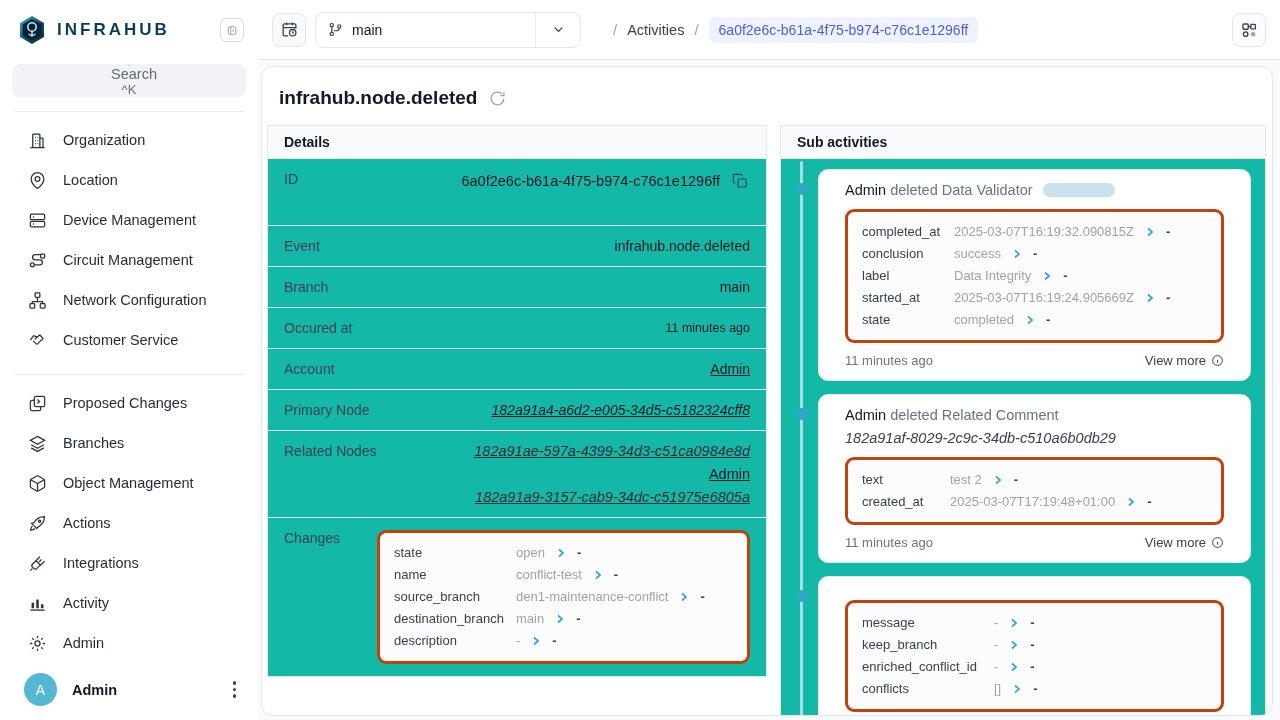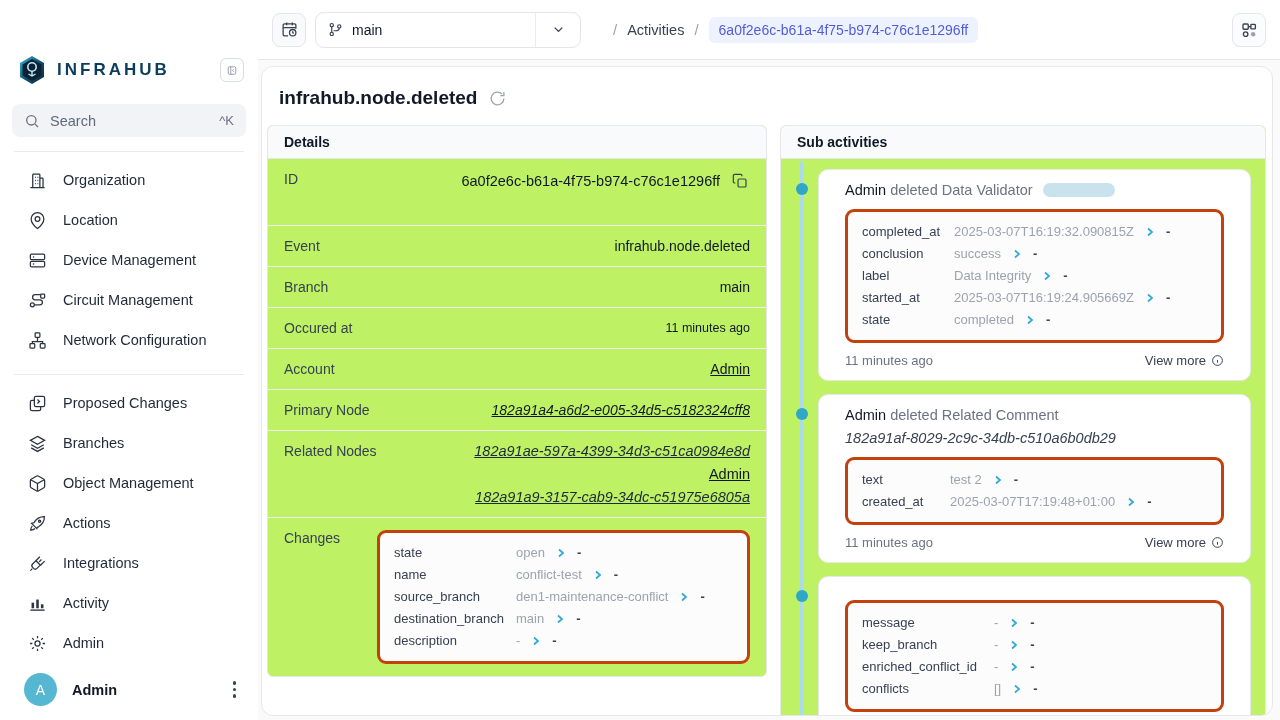--- a/index.html
+++ b/index.html
@@ -2,24 +2,24 @@
 <html><head>
 <meta charset="utf-8">
 <style>
   html,body{margin:0;padding:0;}
   body{width:1280px;height:720px;overflow:hidden;font-family:"Liberation Sans",sans-serif;background:#fafafa;color:#111827;-webkit-font-smoothing:antialiased;}
   .stage{position:relative;width:1280px;height:720px;}
   svg{display:block;}
 
   
   .sidebar{position:absolute;left:0;top:0;width:258px;height:720px;background:#fff;border-right:1px solid #e5e7eb;display:flex;flex-direction:column;}
-  .logo-row{display:flex;align-items:center;padding:14px 14px 10px 16px;margin-top:40px;}
+  .logo-row{display:flex;align-items:center;padding:14px 14px 10px 16px;}
   .brand-text{font-size:17px;font-weight:700;letter-spacing:3px;color:#0d3d5c;margin-left:9px;flex:1;}
   .collapse-btn{width:24px;height:24px;border:1px solid #d8dde3;border-radius:6px;background:#fff;display:flex;align-items:center;justify-content:center;color:#7a8694;cursor:pointer;}
-  .search-box{margin:8px 12px 0 12px;height:33px;background:#f1f3f6;border-radius:8px;display:flex;align-items:center;padding:0 12px;color:#6b7280;}
+  .search-box{margin:8px 12px 0 12px;height:33px;background:#f1f3f6;border-radius:8px;display:flex;align-items:center;padding:0 12px;color:#6b7280;flex-direction:column;}
   .search-box .ph{flex:1;font-size:14.5px;color:#5f6b7a;margin-left:10px;}
   .search-box .kbd{font-size:13px;color:#6b7280;}
   .side-divider{height:1px;background:#e8eaee;margin:14px 14px 0 14px;}
   .nav-primary{flex:1;overflow:hidden;padding-top:8px;}
   .nav-secondary{padding-top:8px;text-align:right;}
   .nav-item{height:40px;display:flex;align-items:center;padding:0 14px 0 28px;cursor:pointer;color:#1f2937;}
   .nav-item .ni{width:19px;height:19px;color:#2b3440;flex:none;}
   .nav-item .nl{margin-left:16px;font-size:14.5px;}
   .user-row{display:flex;align-items:center;padding:10px 16px 14px 24px;}
   .avatar{width:33px;height:33px;border-radius:50%;background:#56b7d2;color:#fff;display:flex;align-items:center;justify-content:center;font-size:14px;font-weight:500;}
@@ -42,21 +42,21 @@
   .crumb-pill{background:#eef2ff;color:#4f5ed6;font-size:14px;padding:5px 10px;border-radius:6px;cursor:pointer;white-space:nowrap;}
   .topbar-right{margin-left:auto;}
 
   
   .content-card{position:absolute;left:3px;top:66px;right:7px;bottom:4px;background:#fff;border:1px solid #e5e7eb;border-radius:12px;overflow:hidden;}
   .title-row{display:flex;align-items:center;padding:20px 16px 16px 17px;}
   .page-title{font-size:19px;font-weight:700;color:#111827;}
   .refresh-btn{margin-left:10px;color:#9ca3af;cursor:pointer;background:none;border:none;padding:2px;}
   .columns{display:flex;align-items:flex-start;padding:0 6px 0 5px;gap:13px;}
 
-  .panel{border:1px solid #e5e7eb;border-radius:6px;background:#bef264;overflow:hidden;}
+  .panel{border:1px solid #e5e7eb;border-radius:1px;background:#14b8a6;overflow:hidden;}
   .panel-hd{background:#f9fafb;border-bottom:1px solid #e5e7eb;padding:8px 16px;font-size:14px;font-weight:700;color:#111827;}
 
   
   .details{width:498px;flex:none;}
   .drow{display:flex;justify-content:space-between;align-items:center;padding:12px 16px;font-size:14px;}
   .drow + .drow{border-top:1px solid #eef0f2;}
   .drow .dl{color:#374151;}
   .drow .dv{color:#111827;text-align:right;}
   .drow.tall{align-items:flex-start;}
   .row-id{min-height:32px;padding-bottom:22px;}

